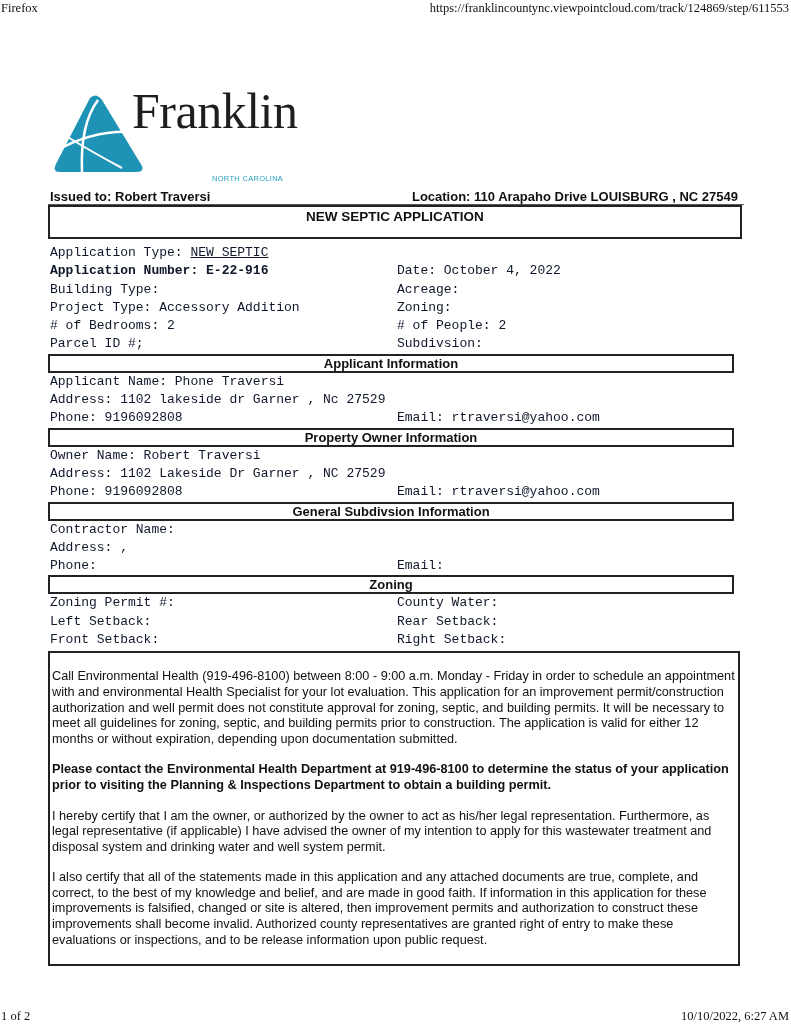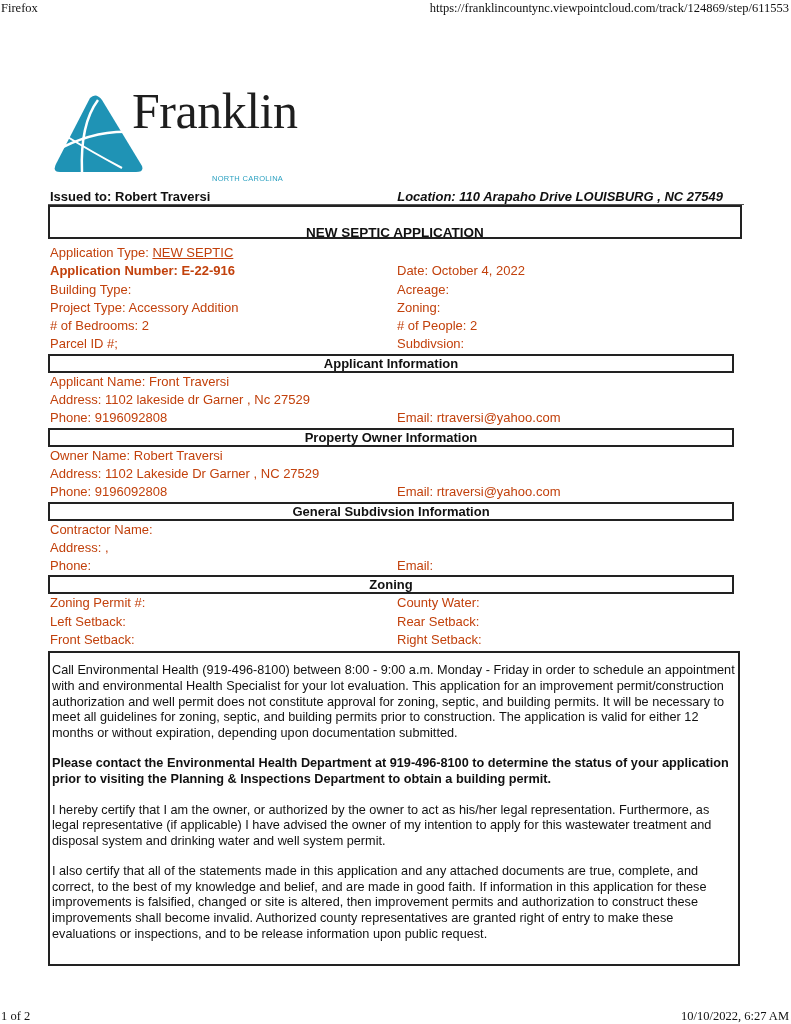--- a/index.html
+++ b/index.html
@@ -32,42 +32,42 @@
       position: absolute; left: 160px; top: 84px;
       font-size: 7.5px; color: #2aa0c0; letter-spacing: 0.3px;
     }
     .agency {
       position: absolute; left: 362px; top: 16px; width: 300px;
       text-align: center; font-size: 13px; line-height: 16px; color: #222;
     }
 
     .issued-row { position: relative; height: 17px; font-size: 13px; font-weight: bold; border-bottom: 1px solid #555; }
     .issued-row .left { position: absolute; left: 2px; top: 1px; }
-    .issued-row .right { position: absolute; right: 21px; top: 1px; font-style: italic; }
+    .issued-row .right { position: absolute; right: 6px; top: 1px; }
 
     .title-box {
       border: 2px solid #222; height: 34px; text-align: center;
-      font-size: 13.5px; font-weight: bold; padding-top: 18px; margin-right: 2px;
+      font-size: 13.5px; font-weight: bold; padding-top: 2px; margin-right: 2px;
     }
 
-    .row { position: relative; height: 18.3px; font-size: 13px; line-height: 18px; color: #c2410c; }
+    .row { position: relative; height: 18.3px; font-size: 13px; line-height: 18px; color: #0f172a; font-family: Liberation Mono, monospace; }
     .row .c1 { position: absolute; left: 2px; }
     .row .c2 { position: absolute; left: 349px; }
     .row.bold { font-weight: bold; }
     .row.bold .c2 { font-weight: normal; }
     .underline { text-decoration: underline; }
 
     .section-head {
       border: 2px solid #222; height: 19px; text-align: center;
       font-size: 13px; font-weight: bold; line-height: 15px; margin-right: 10px;
     }
 
     .notice {
       border: 2px solid #222; margin-top: 2px; margin-right: 4px; height: 315px;
-      font-size: 12.7px; line-height: 15.6px; color: #111; padding: 10px 2px;
+      font-size: 12.7px; line-height: 15.6px; color: #111; padding: 16px 2px;
     }
     .notice p { margin-bottom: 15px; }
     .notice p.strong { font-weight: bold; }
   </style>
 </head>
 <body>
 
 <div class="print-header">
   <span class="left">Firefox</span>
   <span class="right">https://franklincountync.viewpointcloud.com/track/124869/step/611553</span>
@@ -115,21 +115,21 @@
     <span class="c1"># of Bedrooms:  2</span>
     <span class="c2"># of People:  2</span>
   </div>
   <div class="row">
     <span class="c1">Parcel ID #;</span>
     <span class="c2">Subdivsion:</span>
   </div>
 
   <div class="section-head">Applicant Information</div>
   <div class="row">
-    <span class="c1">Applicant Name:  Front Traversi</span>
+    <span class="c1">Applicant Name:  Phone Traversi</span>
   </div>
   <div class="row">
     <span class="c1">Address:  1102 lakeside dr Garner   , Nc  27529</span>
   </div>
   <div class="row">
     <span class="c1">Phone:  9196092808</span>
     <span class="c2">Email:  rtraversi@yahoo.com</span>
   </div>
 
   <div class="section-head">Property Owner Information</div>

